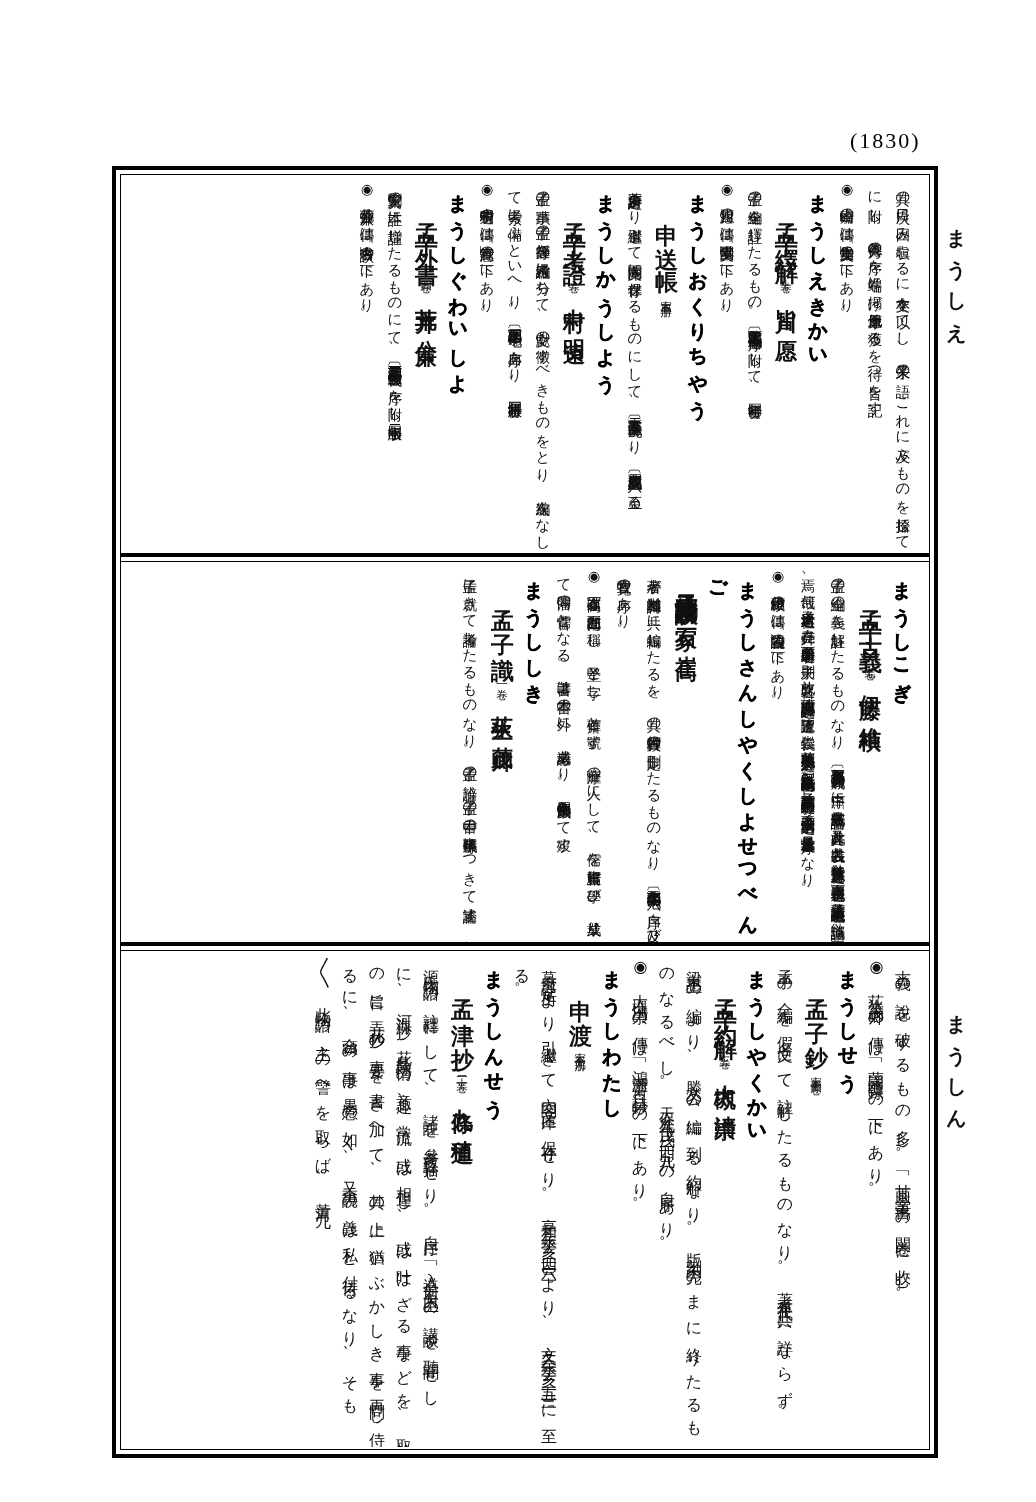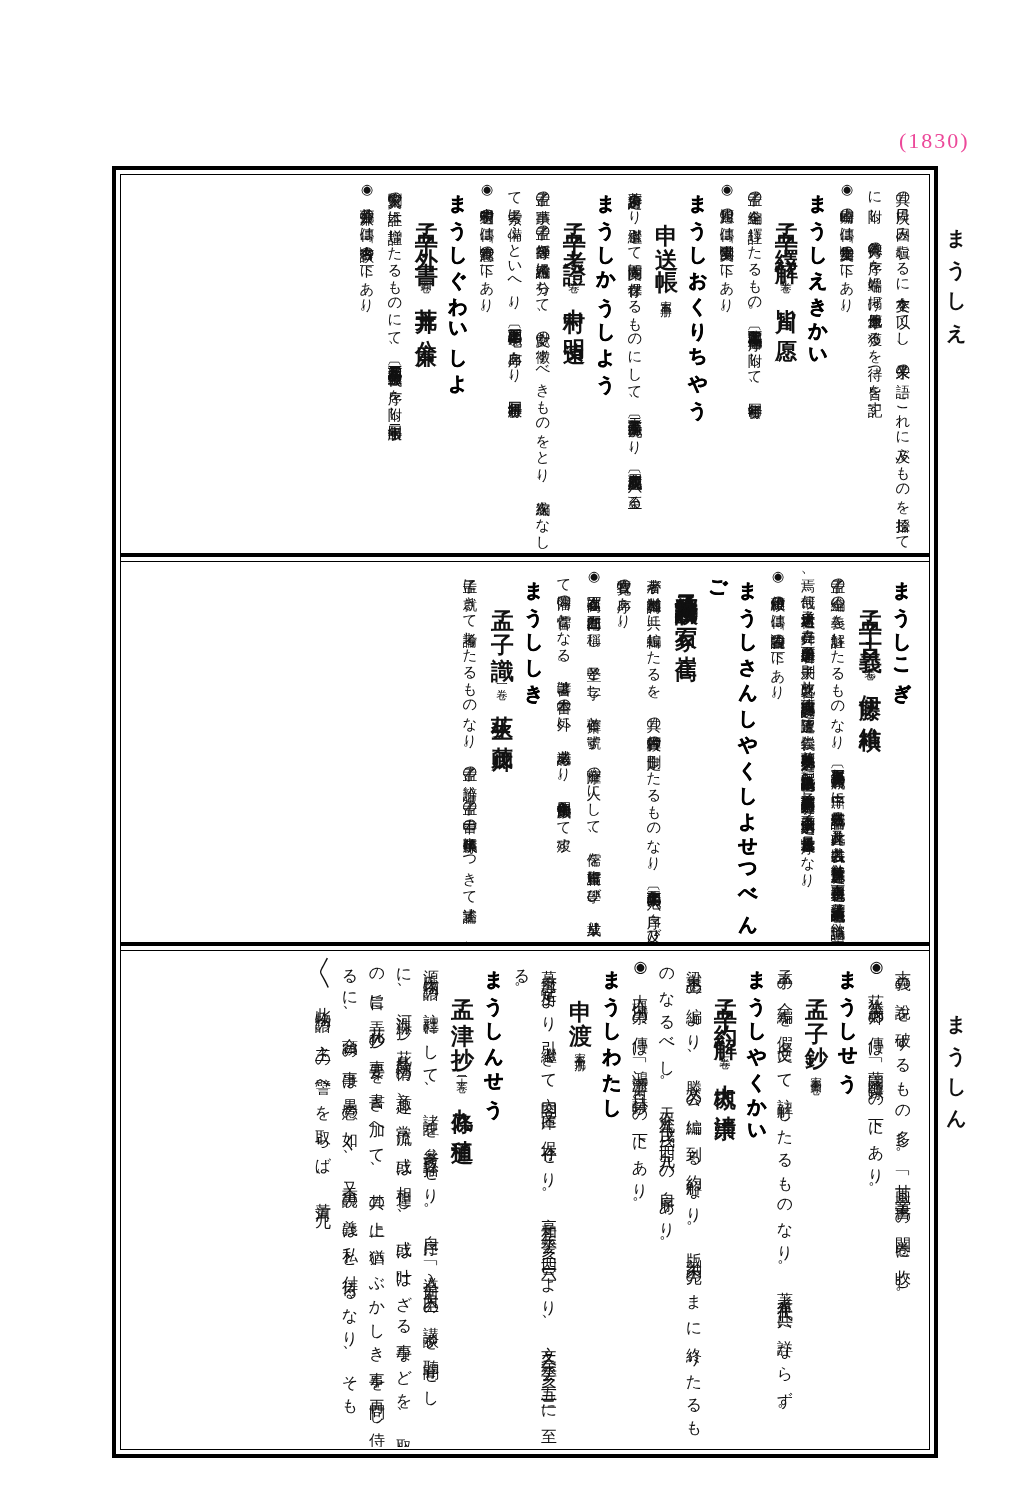--- a/index.html
+++ b/index.html
@@ -3,22 +3,22 @@
 <meta charset="utf-8">
 <style>
   html,body{margin:0;padding:0;}
   body{
     width:1036px;height:1502px;position:relative;
     background:#ffffff;color:#111;
     font-family:"Liberation Serif","DejaVu Serif",serif;
     overflow:hidden;
   }
   .page-number{
-    position:absolute;top:128px;left:899px;width:100px;
-    font-size:22px;letter-spacing:2px;color:#ec4899;
+    position:absolute;top:128px;left:850px;width:100px;
+    font-size:22px;letter-spacing:2px;color:#000000;
     font-family:"Liberation Serif",serif;
   }
   .margin-label{
     position:absolute;writing-mode:vertical-rl;text-orientation:mixed;
     font-size:20px;font-weight:bold;letter-spacing:9px;color:#111;
   }
   .margin-label.top{left:944px;top:214px;height:150px;}
   .margin-label.bottom{left:944px;top:1000px;height:150px;}
   .frame{
     position:absolute;left:112px;top:166px;width:826px;height:1292px;

